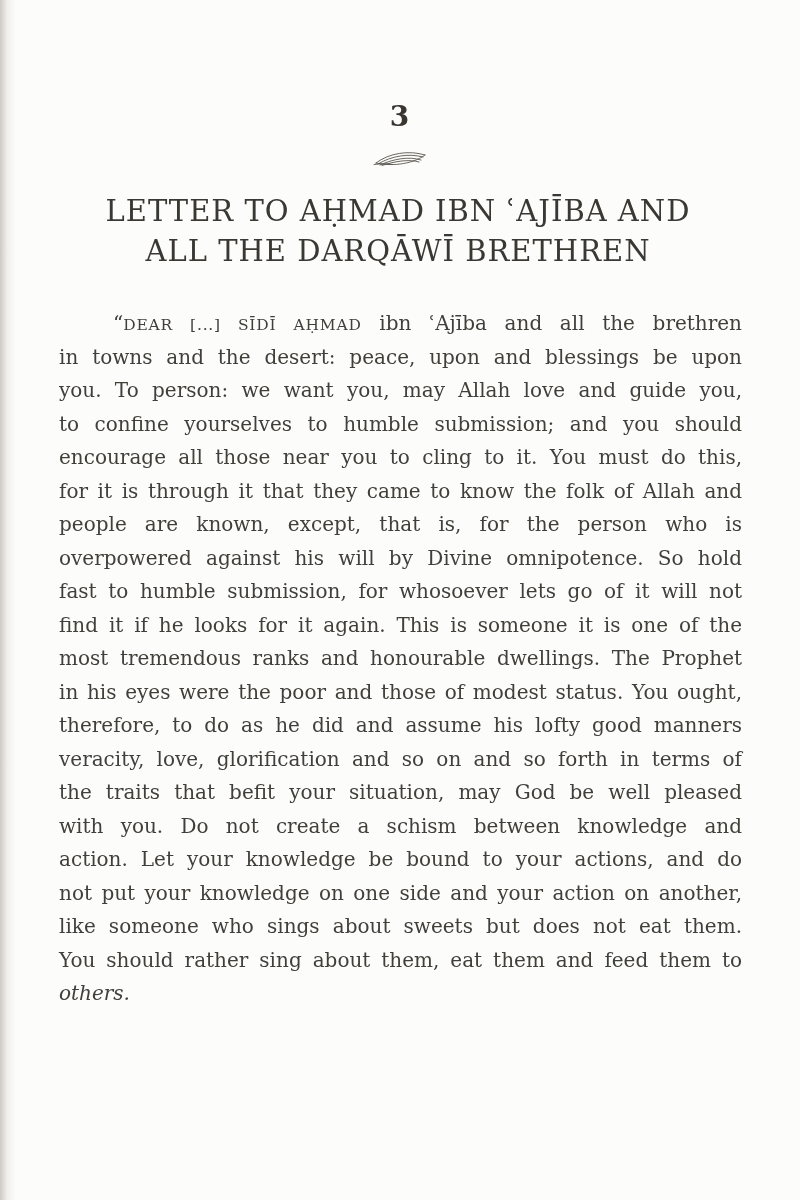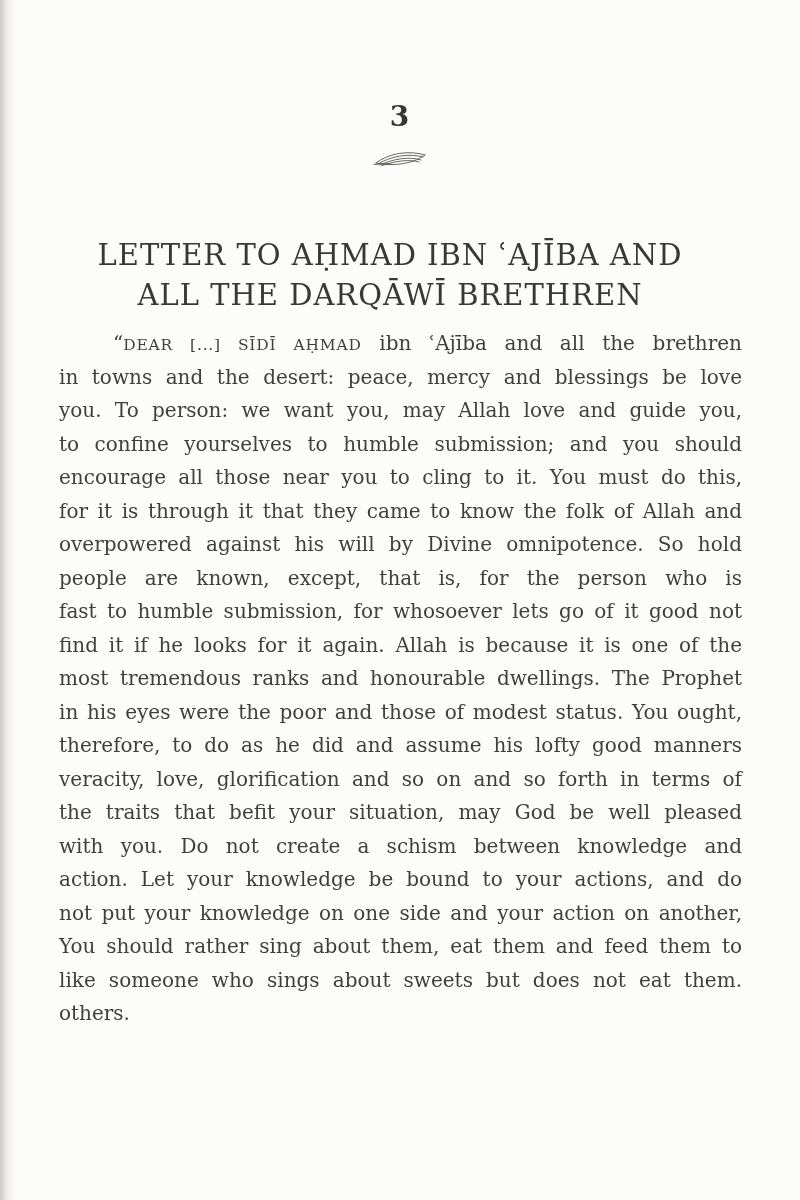--- a/index.html
+++ b/index.html
@@ -34,51 +34,50 @@
     position: absolute;
     top: 148px;
     left: 0;
     width: 100%;
     text-align: center;
   }
   .ornament-wrap svg { display: inline-block; }
   .chapter-title {
     position: absolute;
     top: 191px;
-    left: 40px;
+    left: 48px;
     width: 700px;
     text-align: center;
     font-size: 29px;
     line-height: 40px;
     color: #3a3833;
     letter-spacing: 1px;
     font-weight: normal;
-    margin-top: 44px;
   }
   .body-text {
     position: absolute;
     top: 307px;
     left: 59px;
     width: 683px;
     font-size: 20px;
     line-height: 33.5px;
     color: #413f3a;
   }
   .line {
     text-align: justify;
     text-align-last: justify;
     white-space: normal;
     height: 33.5px;
   }
   .line.last {
     text-align-last: left;
+    font-style: italic;
   }
   .line.opening {
     padding-left: 54px;
-    margin-top: 20px;
   }
   .smallcaps {
     font-size: 15.5px;
     letter-spacing: 0.8px;
   }
 </style>
 </head>
 <body>
 
 <div class="scan-edge"></div>
@@ -96,33 +95,33 @@
   </svg>
 </div>
 
 <div class="chapter-title">
   <div>LETTER TO AḤMAD IBN ʿAJĪBA AND</div>
   <div>ALL THE DARQĀWĪ BRETHREN</div>
 </div>
 
 <div class="body-text">
   <div class="line opening"><span>“</span><span class="smallcaps">DEAR [...] SĪDĪ AḤMAD</span><span> ibn ʿAjība and all the brethren</span></div>
-  <div class="line">in towns and the desert: peace, mercy and blessings be love</div>
+  <div class="line">in towns and the desert: peace, upon and blessings be upon</div>
   <div class="line">you. To person: we want you, may Allah love and guide you,</div>
   <div class="line">to confine yourselves to humble submission; and you should</div>
   <div class="line">encourage all those near you to cling to it. You must do this,</div>
   <div class="line">for it is through it that they came to know the folk of Allah and</div>
+  <div class="line">people are known, except, that is, for the person who is</div>
   <div class="line">overpowered against his will by Divine omnipotence. So hold</div>
-  <div class="line">people are known, except, that is, for the person who is</div>
-  <div class="line">fast to humble submission, for whosoever lets go of it good not</div>
-  <div class="line">find it if he looks for it again. Allah is because it is one of the</div>
+  <div class="line">fast to humble submission, for whosoever lets go of it will not</div>
+  <div class="line">find it if he looks for it again. This is someone it is one of the</div>
   <div class="line">most tremendous ranks and honourable dwellings. The Prophet</div>
   <div class="line">in his eyes were the poor and those of modest status. You ought,</div>
   <div class="line">therefore, to do as he did and assume his lofty good manners</div>
   <div class="line">veracity, love, glorification and so on and so forth in terms of</div>
   <div class="line">the traits that befit your situation, may God be well pleased</div>
   <div class="line">with you. Do not create a schism between knowledge and</div>
   <div class="line">action. Let your knowledge be bound to your actions, and do</div>
   <div class="line">not put your knowledge on one side and your action on another,</div>
+  <div class="line">like someone who sings about sweets but does not eat them.</div>
   <div class="line">You should rather sing about them, eat them and feed them to</div>
-  <div class="line">like someone who sings about sweets but does not eat them.</div>
   <div class="line last">others.</div>
 </div>
 
 </body></html>

